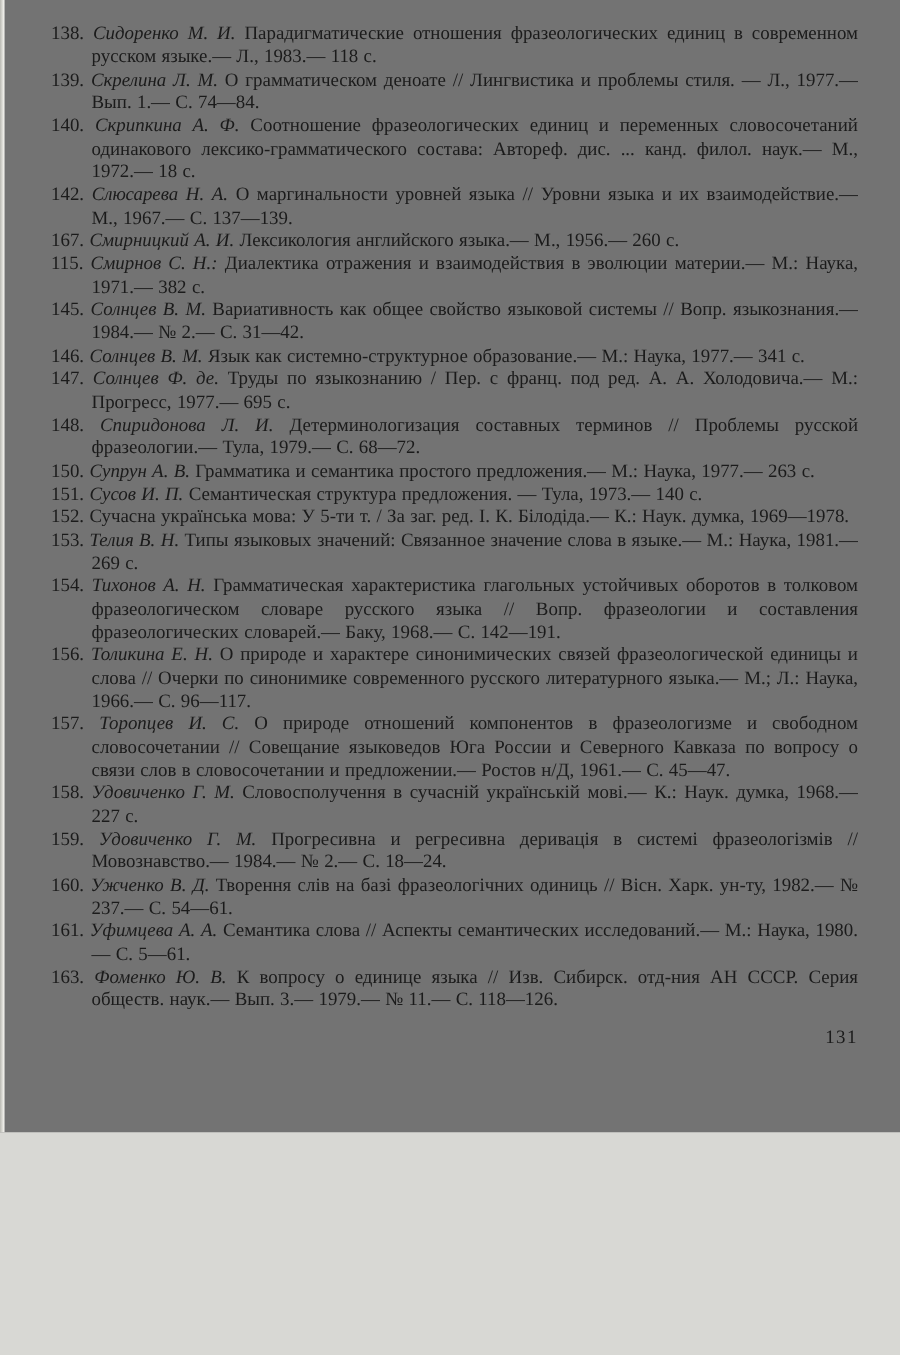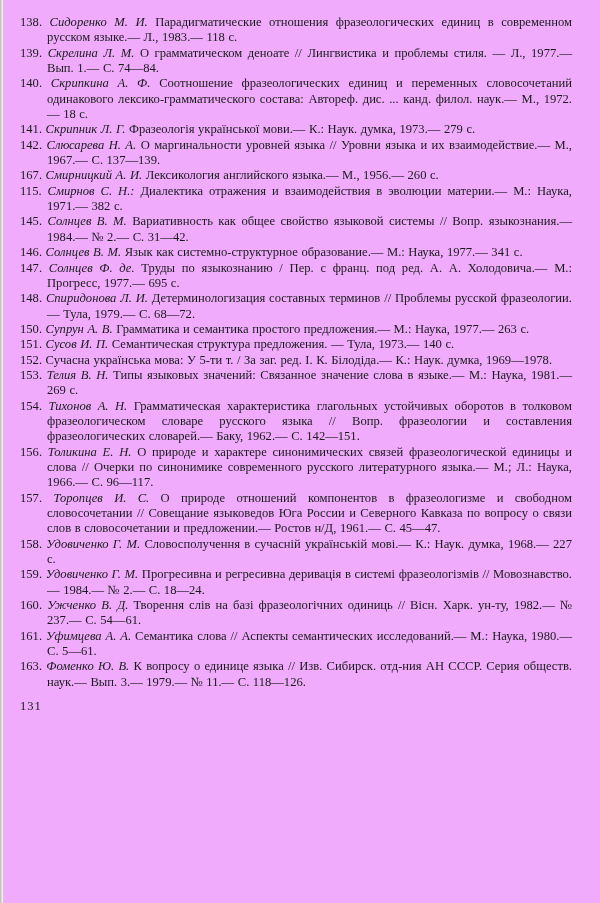--- a/index.html
+++ b/index.html
@@ -3,25 +3,25 @@
 <meta charset="utf-8">
 <style>
   html, body {
     margin: 0;
     padding: 0;
     background: #d8d8d4;
   }
   .page {
     position: relative;
     width: 600px;
-    height: 903px;
+    height: 755px;
     margin: 0 auto;
-    background: #f0abfc;
+    background: #737373;
     box-sizing: border-box;
-    padding: 15px 28px 0 20px;
+    padding: 15px 28px 0 34px;
     font-family: "Liberation Serif", "DejaVu Serif", serif;
     font-size: 12.6px;
     line-height: 15.35px;
     color: #1b1b1b;
     overflow: hidden;
   }
   .scan-edge {
     position: absolute;
     left: 0;
     top: 0;
@@ -36,39 +36,38 @@
     text-indent: -27px;
     word-spacing: 0.4px;
   }
   .num {
     white-space: nowrap;
   }
   .author {
     font-style: italic;
   }
   .page-number {
-    text-align: left;
+    text-align: right;
     margin-top: 9px;
     font-size: 12.6px;
     letter-spacing: 1px;
   }
 </style>
 </head>
 <body>
 
 <div class="page">
   <div class="scan-edge"></div>
   <div id="refs">
   <p class="ref"><span class="num">138.</span> <i class="author">Сидоренко М. И.</i> <span class="body">Парадигматические отношения фразеологических единиц в современном русском языке.— Л., 1983.— 118 с.</span></p>
 
   <p class="ref"><span class="num">139.</span> <i class="author">Скрелина Л. М.</i> <span class="body">О грамматическом деноате // Лингвистика и проблемы стиля. — Л., 1977.— Вып. 1.— С. 74—84.</span></p>
 
   <p class="ref"><span class="num">140.</span> <i class="author">Скрипкина А. Ф.</i> <span class="body">Соотношение фразеологических единиц и переменных словосочетаний одинакового лексико-грамматического состава: Автореф. дис. ... канд. филол. наук.— М., 1972.— 18 с.</span></p>
 
-  <p class="ref"><span class="num">141.</span> <i class="author">Скрипник Л. Г.</i> <span class="body">Фразеологія української мови.— К.: Наук. думка, 1973.— 279 с.</span></p>
 
   <p class="ref"><span class="num">142.</span> <i class="author">Слюсарева Н. А.</i> <span class="body">О маргинальности уровней языка // Уровни языка и их взаимодействие.— М., 1967.— С. 137—139.</span></p>
 
   <p class="ref"><span class="num">167.</span> <i class="author">Смирницкий А. И.</i> <span class="body">Лексикология английского языка.— М., 1956.— 260 с.</span></p>
 
   <p class="ref"><span class="num">115.</span> <i class="author">Смирнов С. Н.:</i> <span class="body">Диалектика отражения и взаимодействия в эволюции материи.— М.: Наука, 1971.— 382 с.</span></p>
 
   <p class="ref"><span class="num">145.</span> <i class="author">Солнцев В. М.</i> <span class="body">Вариативность как общее свойство языковой системы // Вопр. языкознания.— 1984.— № 2.— С. 31—42.</span></p>
 
   <p class="ref"><span class="num">146.</span> <i class="author">Солнцев В. М.</i> <span class="body">Язык как системно-структурное образование.— М.: Наука, 1977.— 341 с.</span></p>
@@ -79,21 +78,21 @@
 
 
   <p class="ref"><span class="num">150.</span> <i class="author">Супрун А. В.</i> <span class="body">Грамматика и семантика простого предложения.— М.: Наука, 1977.— 263 с.</span></p>
 
   <p class="ref"><span class="num">151.</span> <i class="author">Сусов И. П.</i> <span class="body">Семантическая структура предложения. — Тула, 1973.— 140 с.</span></p>
 
   <p class="ref"><span class="num">152.</span>  <span class="body">Сучасна українська мова: У 5-ти т. / За заг. ред. І. К. Білодіда.— К.: Наук. думка, 1969—1978.</span></p>
 
   <p class="ref"><span class="num">153.</span> <i class="author">Телия В. Н.</i> <span class="body">Типы языковых значений: Связанное значение слова в языке.— М.: Наука, 1981.— 269 с.</span></p>
 
-  <p class="ref"><span class="num">154.</span> <i class="author">Тихонов А. Н.</i> <span class="body">Грамматическая характеристика глагольных устойчивых оборотов в толковом фразеологическом словаре русского языка // Вопр. фразеологии и составления фразеологических словарей.— Баку, 1962.— С. 142—151.</span></p>
+  <p class="ref"><span class="num">154.</span> <i class="author">Тихонов А. Н.</i> <span class="body">Грамматическая характеристика глагольных устойчивых оборотов в толковом фразеологическом словаре русского языка // Вопр. фразеологии и составления фразеологических словарей.— Баку, 1968.— С. 142—191.</span></p>
 
 
   <p class="ref"><span class="num">156.</span> <i class="author">Толикина Е. Н.</i> <span class="body">О природе и характере синонимических связей фразеологической единицы и слова // Очерки по синонимике современного русского литературного языка.— М.; Л.: Наука, 1966.— С. 96—117.</span></p>
 
   <p class="ref"><span class="num">157.</span> <i class="author">Торопцев И. С.</i> <span class="body">О природе отношений компонентов в фразеологизме и свободном словосочетании // Совещание языковедов Юга России и Северного Кавказа по вопросу о связи слов в словосочетании и предложении.— Ростов н/Д, 1961.— С. 45—47.</span></p>
 
   <p class="ref"><span class="num">158.</span> <i class="author">Удовиченко Г. М.</i> <span class="body">Словосполучення в сучасній українській мові.— К.: Наук. думка, 1968.— 227 с.</span></p>
 
   <p class="ref"><span class="num">159.</span> <i class="author">Удовиченко Г. М.</i> <span class="body">Прогресивна и регресивна деривація в системі фразеологізмів // Мовознавство.— 1984.— № 2.— С. 18—24.</span></p>
 

